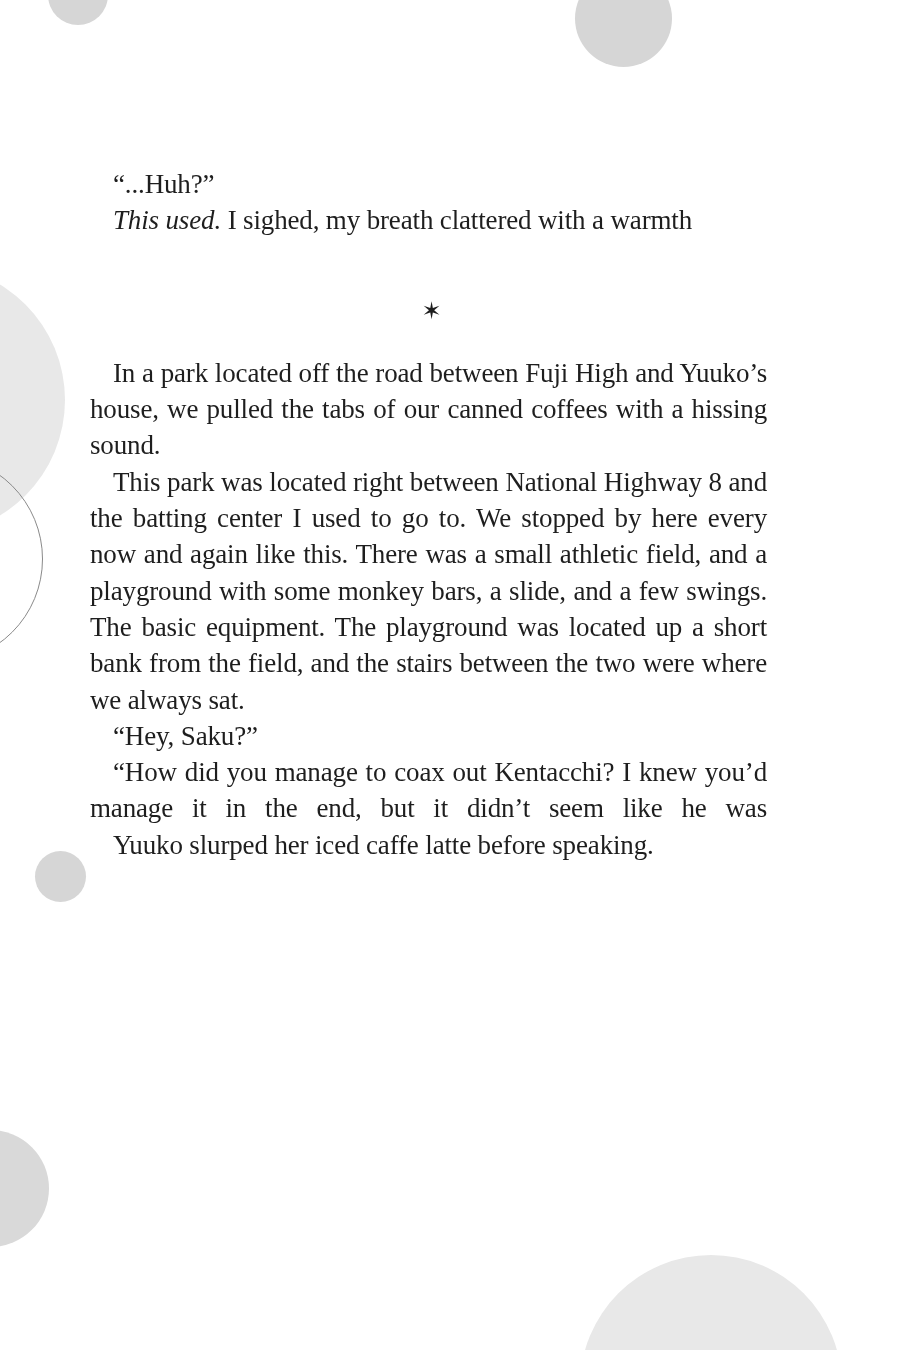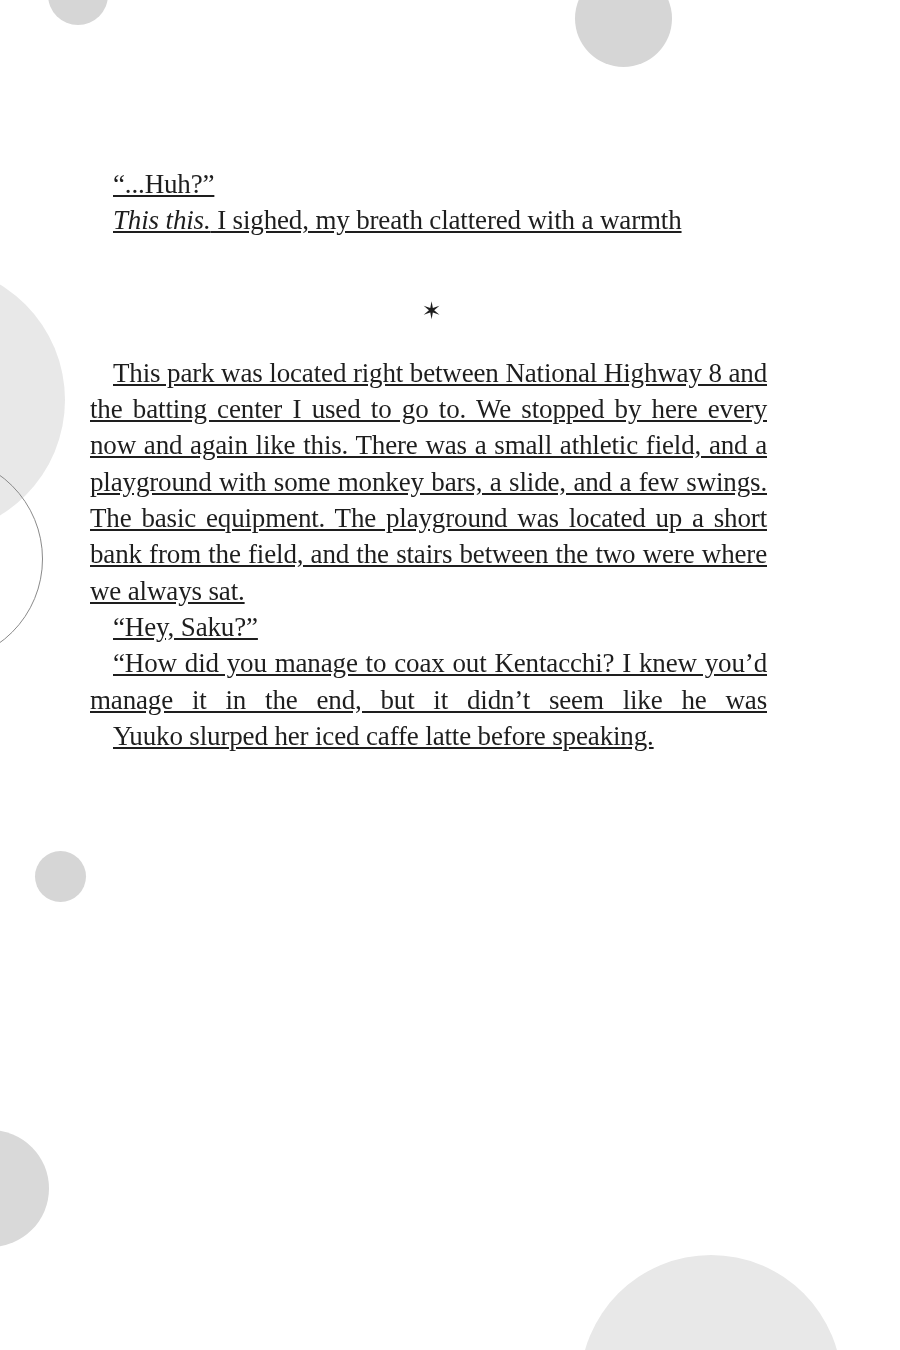--- a/index.html
+++ b/index.html
@@ -9,39 +9,40 @@
       font-family: "Liberation Serif", "DejaVu Serif", serif;
       color: #1e1e1e;
     }
     .deco { position: absolute; border-radius: 50%; }
     .page-text {
       position: absolute; left: 90px; top: 166px; width: 677px;
       font-size: 27px; line-height: 36.3px;
       letter-spacing: -0.15px;
     }
     .p { margin: 0; text-align: justify; text-align-last: left; }
-    .p.indent { text-indent: 23px; text-decoration: underline; }
+    .p.indent { text-indent: 23px; }
     .p.nojust { text-align: left; }
     .sep { text-align: center; height: 60px; line-height: 60px; font-size: 24px; margin: 6px 0 14px 0; padding-left: 6px;}
     em { font-style: italic; }
   </style>
 </head>
 <body>
 
 <div class="deco" style="left:48px; top:-35px; width:60px; height:60px; background:#d6d6d6;"></div>
 <div class="deco" style="left:575px; top:-30px; width:97px; height:97px; background:#d6d6d6;"></div>
 <div class="deco" style="left:-205px; top:265px; width:270px; height:270px; background:#e8e8e8;"></div>
 <div class="deco" style="left:-165px; top:455px; width:206px; height:206px; border:1.5px solid #8a8a8a; background:transparent;"></div>
 <div class="deco" style="left:35px; top:851px; width:51px; height:51px; background:#d6d6d6;"></div>
 <div class="deco" style="left:-68px; top:1130px; width:117px; height:117px; background:#d9d9d9;"></div>
 <div class="deco" style="left:580px; top:1255px; width:262px; height:262px; background:#e8e8e8;"></div>
 
 <div class="page-text">
   <p class="p indent nojust">“...Huh?”</p>
-  <p class="p indent nojust"><em>This this.</em><span> I sighed, my breath clattered with a warmth</span><br><br></p>
+  <p class="p indent nojust"><em>This used.</em><span> I sighed, my breath clattered with a warmth</span><br><br></p>
 
   <div class="sep">✶</div>
 
+  <p class="p indent">In a park located off the road between Fuji High and Yuuko’s house, we pulled the tabs of our canned coffees with a hissing sound.</p>
   <p class="p indent">This park was located right between National Highway 8 and the batting center I used to go to. We stopped by here every now and again like this. There was a small athletic field, and a playground with some monkey bars, a slide, and a few swings. The basic equipment. The playground was located up a short bank from the field, and the stairs between the two were where we always sat.</p>
   <p class="p indent">“Hey, Saku?”</p>
   <p class="p indent" style="text-align-last: justify;">“How did you manage to coax out Kentacchi? I knew you’d manage it in the end, but it didn’t seem like he was</p>
   <p class="p indent">Yuuko slurped her iced caffe latte before speaking.</p>
 </div>
 
 </body></html>

